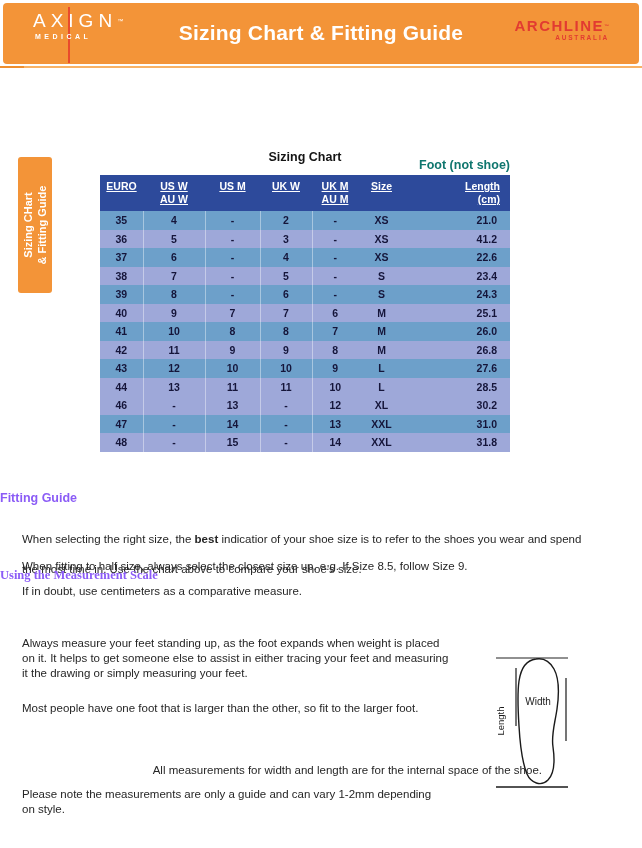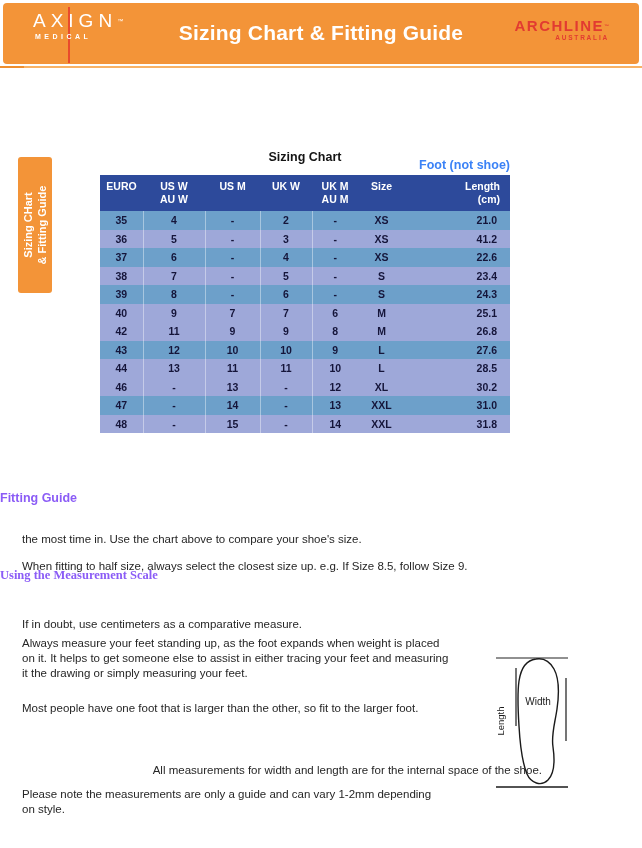--- a/index.html
+++ b/index.html
@@ -32,45 +32,45 @@
             background:var(--orange,#F39438);border-radius:3px;}
   .side-tab-text{position:absolute;left:50%;top:50%;width:136px;height:34px;
                  transform:translate(-50%,-50%) rotate(-90deg);
                  color:#fff;font-weight:bold;font-size:11px;line-height:14px;
                  text-align:center;padding-top:3px;box-sizing:border-box;}
 
   
   .chart-title{position:absolute;left:100px;top:150px;width:410px;text-align:center;
                font-size:12.5px;font-weight:bold;color:#141414;}
   .foot-note{position:absolute;left:395px;top:158px;width:115px;text-align:right;
-             font-size:12.5px;font-weight:bold;color:#3b82f6;}
+             font-size:12.5px;font-weight:bold;color:#0f766e;}
 
   table.sizing-table{position:absolute;left:100px;top:175px;width:410px;
                      border-collapse:collapse;table-layout:fixed;}
   .sizing-table th{background:var(--navy,#2D4A9B);color:#fff;font-size:10.5px;font-weight:bold;
                    vertical-align:top;padding:5px 0 0 0;height:31px;text-align:center;}
-  .sizing-table th div{line-height:13px;}
+  .sizing-table th div{line-height:13px;text-decoration:underline;}
   .sizing-table th.len{text-align:right;padding-right:10px;}
   .sizing-table td{text-align:center;font-size:10.5px;font-weight:bold;color:#15153a;
                    height:18.5px;line-height:18.5px;padding:0;}
   .sizing-table td.len{text-align:right;padding-right:13px;}
   .sizing-table td.sep{border-left:1px solid rgba(255,255,255,.4);}
   tr.row-dark td{background:var(--rowDark,#6DA0CA);}
   tr.row-light td{background:var(--rowLight,#9EA8D9);}
 
   
   .h2{position:absolute;left:0;width:610px;text-align:left;
       font-size:12.5px;font-weight:bold;color:#8b5cf6;}
   .para{position:absolute;left:22px;font-size:11.5px;line-height:15px;color:#262626;
         white-space:pre-line;}
   #fg-heading{top:491px;}
   #fg-p1{top:517px;width:606px;}
   #fg-p2{top:559px;width:606px;}
   #ms-heading{top:568px;font-family:Liberation Serif, serif;}
-  #ms-p1{top:617px;width:560px;}
+  #ms-p1{top:584px;width:560px;}
   #ms-p2{top:636px;width:480px;}
   #ms-p3{top:701px;width:520px;}
   #ms-p4{top:763px;width:520px;text-align:right;}
   #ms-p5{top:787px;width:480px;}
 
   
   .foot-diagram{position:absolute;left:492px;top:648px;width:103px;height:152px;}
 </style>
 </head>
 <body>
@@ -188,20 +188,29 @@
       </tr>
       <tr class="row-light">
         <td>40</td>
         <td class="sep">9</td>
         <td class="sep">7</td>
         <td class="sep">7</td>
         <td class="sep">6</td>
         <td>M</td>
         <td class="len">25.1</td>
       </tr>
+      <tr class="row-dark">
+        <td>41</td>
+        <td class="sep">10</td>
+        <td class="sep">8</td>
+        <td class="sep">8</td>
+        <td class="sep">7</td>
+        <td>M</td>
+        <td class="len">26.0</td>
+      </tr>
       <tr class="row-light">
         <td>42</td>
         <td class="sep">11</td>
         <td class="sep">9</td>
         <td class="sep">9</td>
         <td class="sep">8</td>
         <td>M</td>
         <td class="len">26.8</td>
       </tr>
       <tr class="row-dark">
@@ -248,20 +257,21 @@
         <td class="sep">14</td>
         <td>XXL</td>
         <td class="len">31.8</td>
       </tr>
     </tbody>
 </table>
 
 <div class="h2" id="fg-heading">Fitting Guide</div>
 
 <div class="para" id="fg-p1">
+  <div><span>When selecting the right size, the </span><b>best</b><span> indicatior of your shoe size is to refer to the shoes you wear and spend</span></div>
   <div>the most time in. Use the chart above to compare your shoe's size.</div>
 </div>
 
 <div class="para" id="fg-p2">When fitting to half size, always select the closest size up. e.g. If Size 8.5, follow Size 9.</div>
 
 <div class="h2" id="ms-heading">Using the Measurement Scale</div>
 
 <div class="para" id="ms-p1">If in doubt, use centimeters as a comparative measure.</div>
 <div class="para" id="ms-p2">Always measure your feet standing up, as the foot expands when weight is placed
 on it. It helps to get someone else to assist in either tracing your feet and measuring

